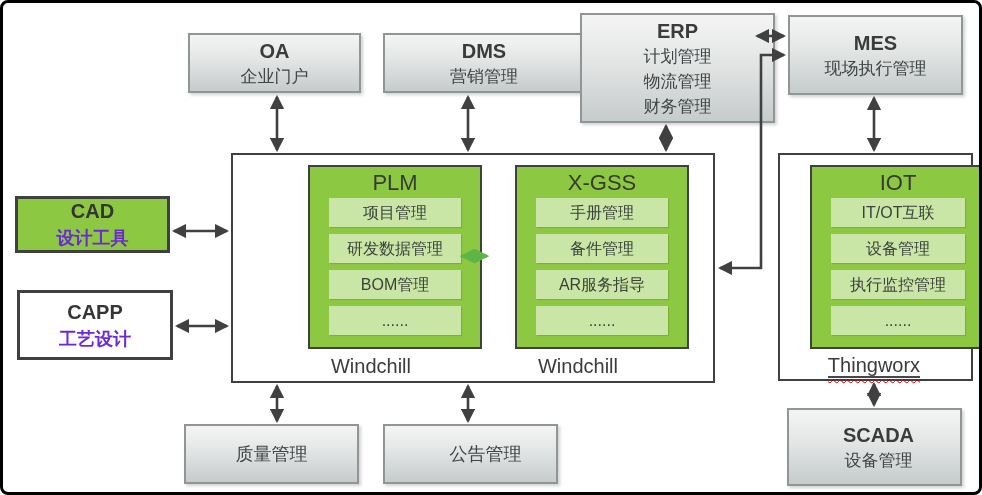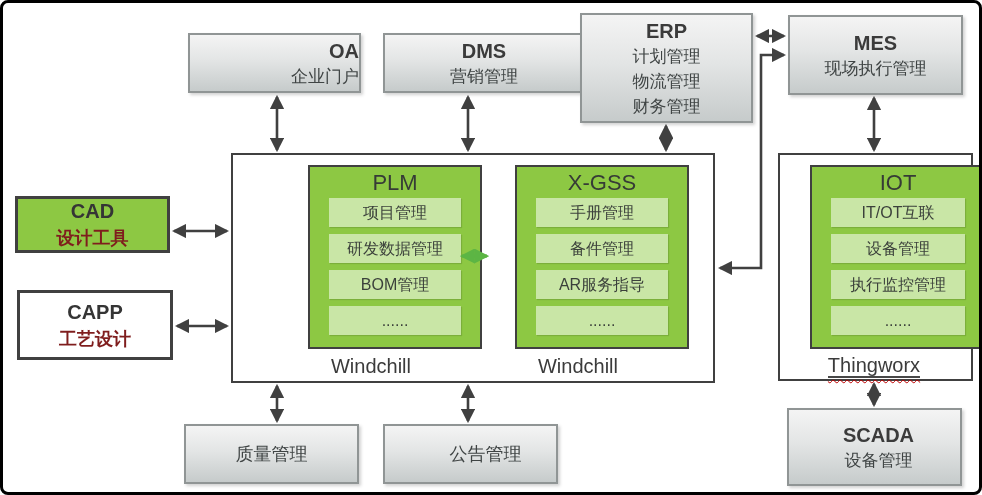--- a/index.html
+++ b/index.html
@@ -20,21 +20,21 @@
   }
   .gray-title{font-weight:bold;font-size:20px;line-height:26px;color:#3b3b3b;}
   .gray-sub{font-size:17px;line-height:25px;color:#3f4444;}
   
   .outline-box{
     background:#fff;border:3px solid #404040;
     display:flex;flex-direction:column;align-items:center;justify-content:center;text-align:center;
   }
   .green-fill{background:var(--accentGreen,#8dc843);}
   .bold-title{font-weight:bold;font-size:20px;line-height:28px;color:#353535;}
-  .bold-sub{font-weight:bold;font-size:18px;line-height:27px;color:#7f1d1d;}
+  .bold-sub{font-weight:bold;font-size:18px;line-height:27px;color:#6d28d9;}
   
   .container-box{background:#ffffff;border:2.5px solid #404040;}
   
   .module{
     background:var(--accentGreen,#8dc843);
     border:2.5px solid #404040;
     margin-left:24px;
   }
   .module-title{font-size:22px;line-height:30px;text-align:center;color:#363b36;}
   .module-item{
@@ -50,31 +50,31 @@
   }
   svg.overlay{position:absolute;left:0;top:0;pointer-events:none;}
   .arrow{stroke:var(--arrowDark,#404040);stroke-width:2.6;fill:none;}
   .arrow-green{stroke:var(--arrowGreen,#5cb544);stroke-width:3;fill:none;}
 </style>
 </head>
 <body>
 
 <div id="canvas">
 
-  <div class="abs gray-box" style="left:185px;top:30px;width:173px;height:60px;align-items:flex-end;">
+  <div class="abs gray-box" style="left:185px;top:30px;width:173px;height:60px;">
     <div class="gray-title">OA</div>
     <div class="gray-sub">企业门户</div>
   </div>
 
   <div class="abs gray-box" style="left:380px;top:30px;width:202px;height:60px;">
     <div class="gray-title">DMS</div>
     <div class="gray-sub">营销管理</div>
   </div>
 
-  <div class="abs gray-box" style="left:577px;top:10px;width:173px;height:110px;">
+  <div class="abs gray-box" style="left:577px;top:10px;width:195px;height:110px;">
     <div class="gray-title">ERP</div>
     <div class="gray-sub">计划管理</div>
     <div class="gray-sub">物流管理</div>
     <div class="gray-sub">财务管理</div>
   </div>
 
   <div class="abs gray-box" style="left:785px;top:12px;width:175px;height:80px;">
     <div class="gray-title">MES</div>
     <div class="gray-sub">现场执行管理</div>
   </div>

